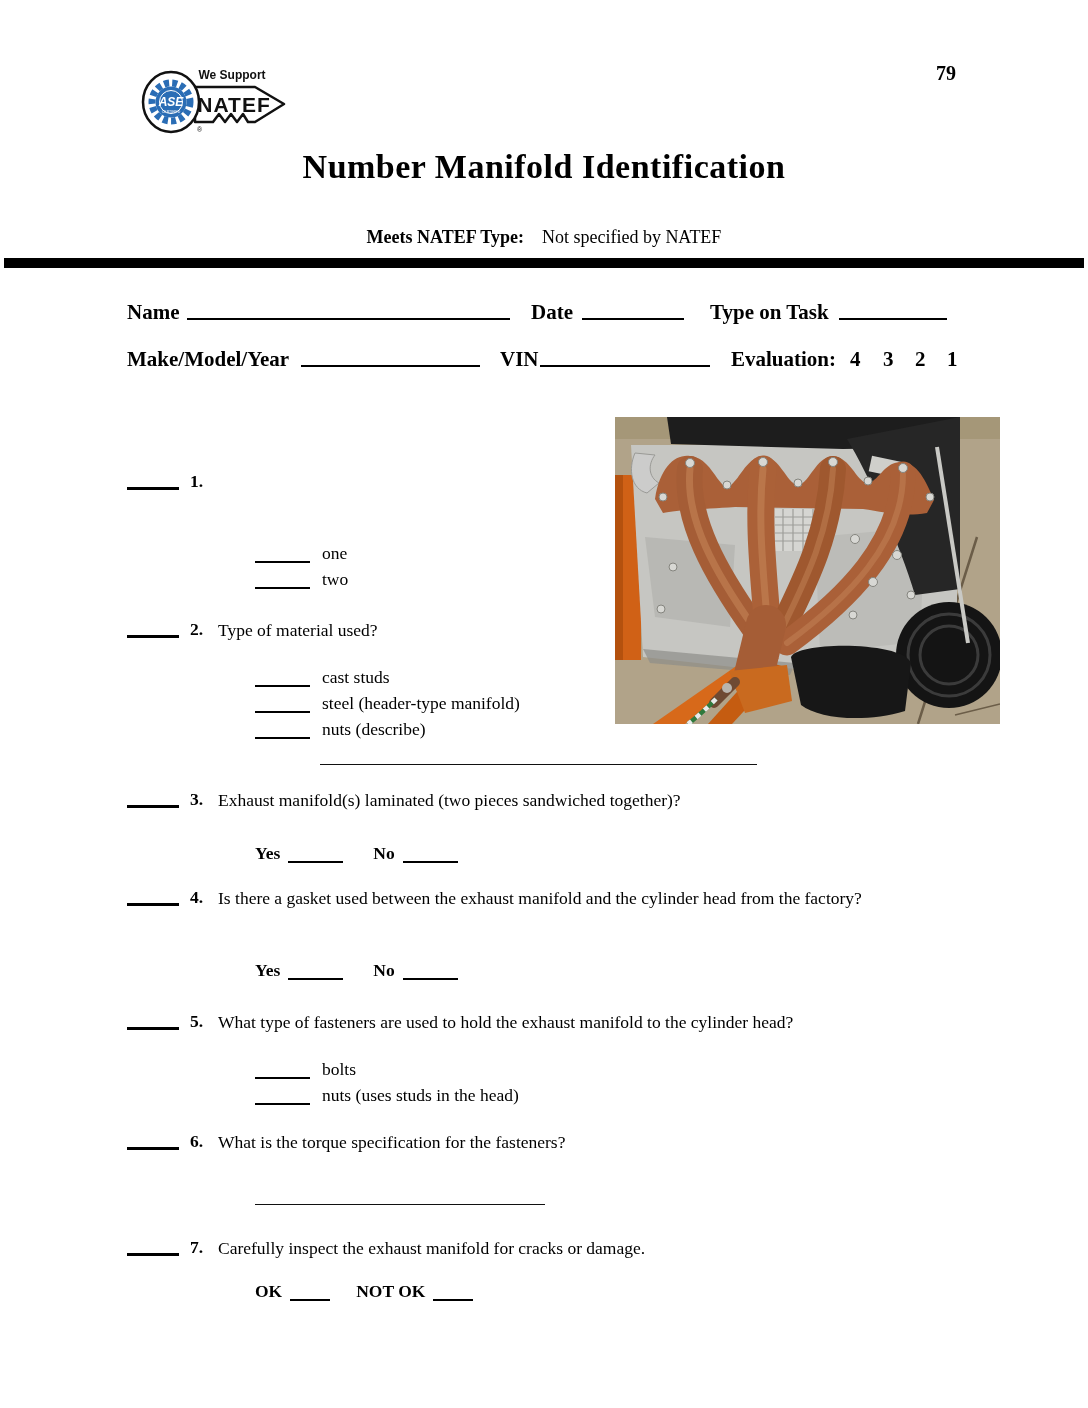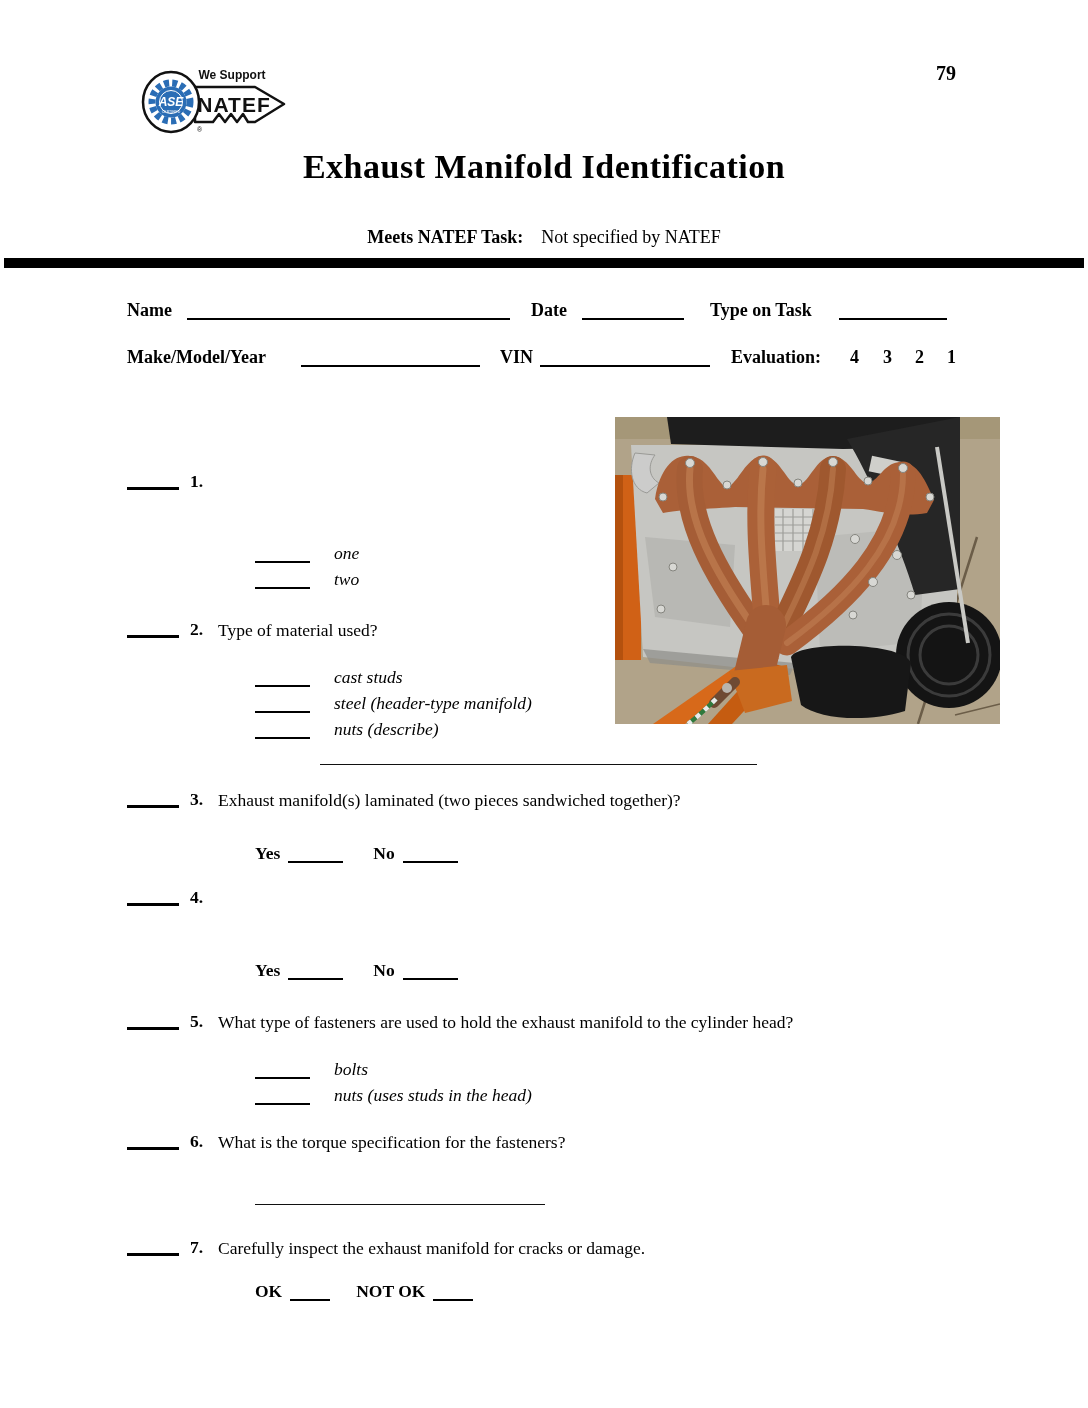--- a/index.html
+++ b/index.html
@@ -4,29 +4,29 @@
 <style>
   html,body{margin:0;padding:0;background:#ffffff;}
   .page{position:relative;width:1088px;height:1408px;background:#ffffff;
         font-family:"Liberation Serif",serif;color:#000;font-size:17.5px;overflow:hidden;}
   .b{font-weight:bold;}
   .title{position:absolute;top:148px;left:0;width:100%;text-align:center;
          font-size:34px;font-weight:bold;letter-spacing:.5px;}
   .subtitle{position:absolute;top:227px;left:0;width:100%;text-align:center;font-size:18px;}
   .rule{position:absolute;top:258px;left:4px;width:1080px;height:10px;background:#000;}
   .pagenum{position:absolute;top:62px;left:936px;font-size:20px;font-weight:bold;}
-  .hlabel{position:absolute;font-weight:bold;font-size:18px;white-space:nowrap;}
+  .hlabel{position:absolute;font-weight:bold;font-size:21px;white-space:nowrap;}
   .hline{position:absolute;height:0;border-top:2px solid #000;}
   .qline{position:absolute;left:127px;width:52px;height:0;border-top:3px solid #000;}
   .qnum{position:absolute;left:190px;font-weight:bold;white-space:nowrap;}
   .qtext{position:absolute;left:218px;line-height:1.3;}
   .opt{position:absolute;left:255px;white-space:nowrap;}
   .iblank{display:inline-block;width:55px;height:1px;border-bottom:2px solid #000;vertical-align:-4px;}
   .iblank.w40{width:40px;}
-  .olabel{margin-left:24px;font-style:italic;}
+  .olabel{margin-left:12px;}
   .yn{position:absolute;left:255px;white-space:nowrap;}
   .yn .lbl{font-weight:bold;}
   .yn .gap{margin-left:30px;}
   .yn .iblank{margin-left:8px;}
   .wline{position:absolute;height:0;border-top:2px solid #111;}
   .logo{position:absolute;top:58px;left:135px;}
   .photo{position:absolute;top:417px;left:615px;}
   svg text{font-family:"Liberation Sans",sans-serif;}
 </style>
 </head>
@@ -46,23 +46,23 @@
       <circle cx="36" cy="44" r="15.5" fill="#2a6db5"></circle>
       <circle cx="36" cy="44" r="11.5" fill="none" stroke="#ffffff" stroke-width="1"></circle>
       <text x="36" y="48" text-anchor="middle" font-size="12" font-weight="bold" font-style="italic" fill="#ffffff">ASE</text>
       <text x="36" y="55" text-anchor="middle" font-size="3.5" fill="#ffffff">CERTIFIED</text>
     </g>
     <text x="97" y="21" text-anchor="middle" font-size="12" font-weight="bold" fill="#111">We Support</text>
     <text x="99" y="54" text-anchor="middle" font-size="21" font-weight="bold" letter-spacing="1" fill="#111">NATEF</text>
     <text x="62" y="74" font-size="7" fill="#111">®</text>
   </svg>
 
-  <div class="title">Exhaust Manifold Identification</div>
+  <div class="title">Number Manifold Identification</div>
   <div class="subtitle">
-    <span class="b">Meets NATEF Task:</span>
+    <span class="b">Meets NATEF Type:</span>
     <span>&nbsp;&nbsp;</span>
     <span>Not specified by NATEF</span>
   </div>
   <div class="rule"></div>
 
   <span class="hlabel" style="top:300px;left:127px;">Name</span>
   <span class="hline" style="top:318px;left:187px;width:323px;"></span>
   <span class="hlabel" style="top:300px;left:531px;">Date</span>
   <span class="hline" style="top:318px;left:582px;width:102px;"></span>
   <span class="hlabel" style="top:300px;left:710px;">Type on Task</span>
@@ -176,20 +176,21 @@
 
   <span class="qline" style="top:805px;"></span>
   <span class="qnum" style="top:789px;">3.</span>
   <div class="qtext" style="top:789px;width:800px;font-family:Liberation Serif, serif;">Exhaust manifold(s) laminated (two pieces sandwiched together)?</div>
   <div class="yn" style="top:843px;">
     <span class="lbl">Yes</span><span class="iblank"></span><span class="lbl gap">No</span><span class="iblank"></span>
   </div>
 
   <span class="qline" style="top:903px;"></span>
   <span class="qnum" style="top:887px;">4.</span>
+  <div class="qtext" style="top:887px;width:715px;">Is there a gasket used between the exhaust manifold and the cylinder head from the factory?</div>
   <div class="yn" style="top:960px;">
     <span class="lbl">Yes</span><span class="iblank"></span><span class="lbl gap">No</span><span class="iblank"></span>
   </div>
 
   <span class="qline" style="top:1027px;"></span>
   <span class="qnum" style="top:1011px;">5.</span>
   <div class="qtext" style="top:1011px;width:800px;">What type of fasteners are used to hold the exhaust manifold to the cylinder head?</div>
   <div class="opt" style="top:1059px;">
     <span class="iblank"></span><span class="olabel">bolts</span>
   </div>

